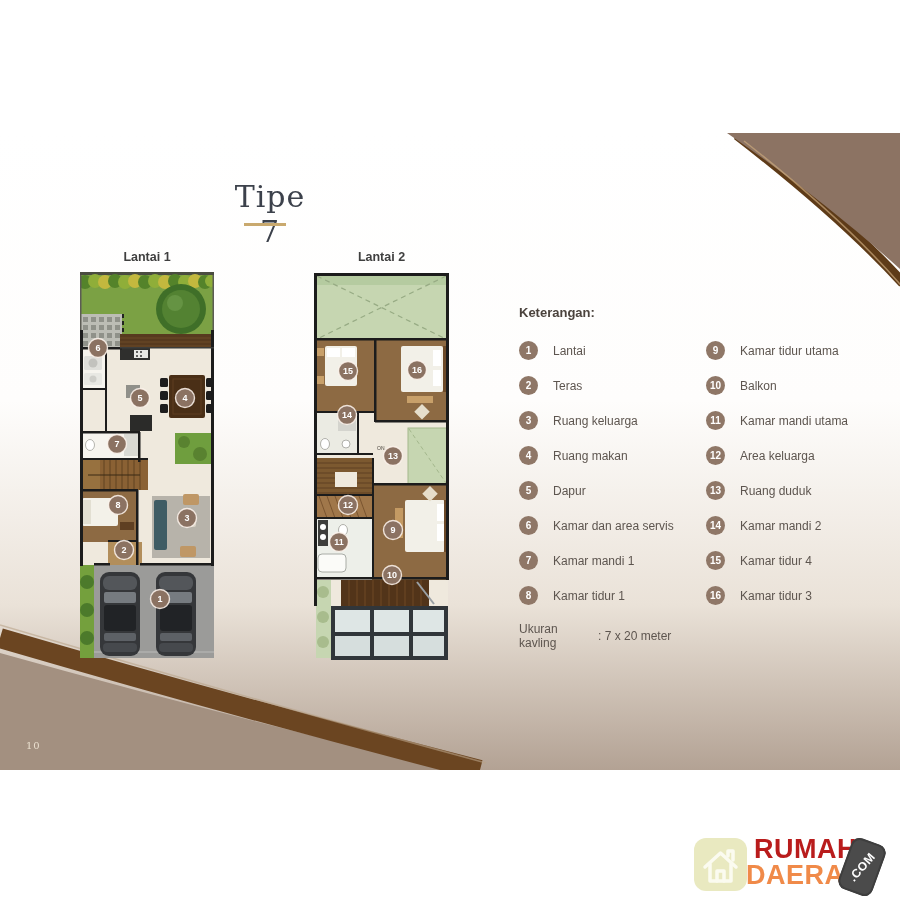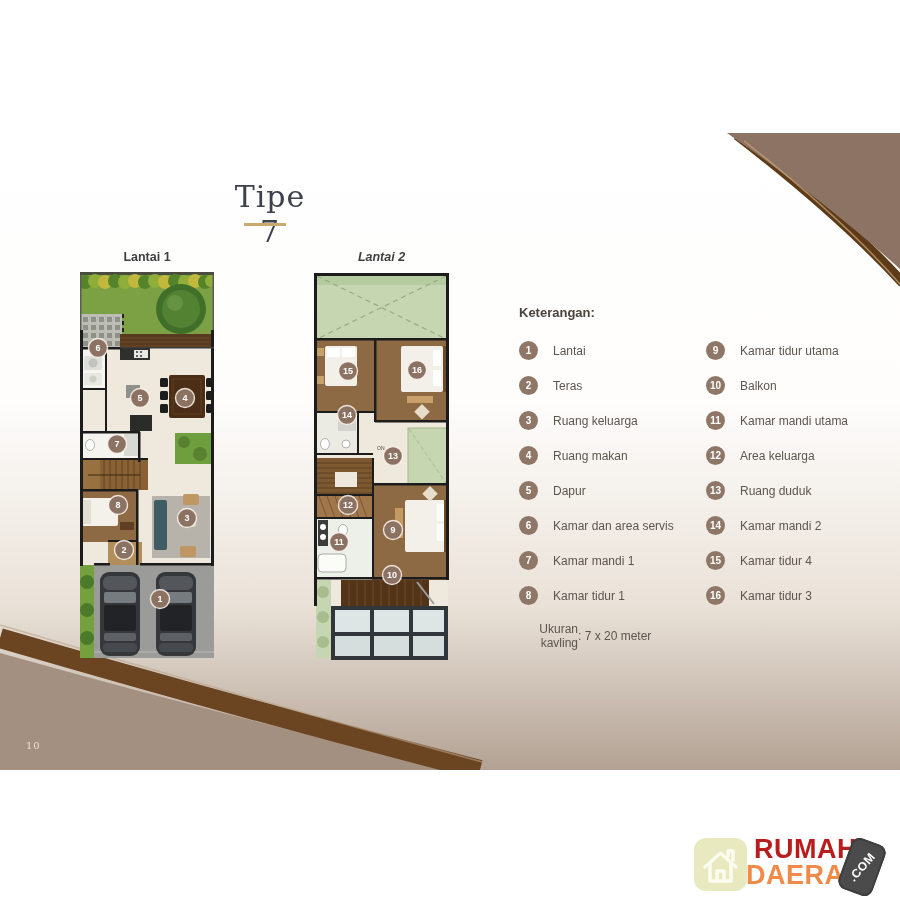--- a/index.html
+++ b/index.html
@@ -9,37 +9,37 @@
          background:linear-gradient(180deg,#ffffff 0%,#fefdfc 42%,#eae2d8 74%,#b3a294 100%);}
   .deco{position:absolute;left:0;top:0;width:900px;height:637px;pointer-events:none;}
   .page-num{position:absolute;left:26px;top:607px;font:10px "DejaVu Serif",serif;color:#e9decd;letter-spacing:1px;}
 
   .page-title{position:absolute;left:222px;top:46px;width:96px;text-align:center;
     font-family:"DejaVu Serif",serif;font-size:30px;color:#3c414b;letter-spacing:1px;}
   .title-underline{position:absolute;left:244px;top:90px;width:42px;height:2.5px;background:#c9a96e;}
 
   .plan-label{position:absolute;top:117px;font-size:12.5px;font-weight:bold;color:#3f3f3f;text-align:center;}
   .plan-label.p1{left:80px;width:134px;}
-  .plan-label.p2{left:313px;width:137px;font-style:italic;}
+  .plan-label.p2{left:313px;width:137px;}
   .plan-wrap{position:absolute;top:139px;}
   .plan-wrap.p1{left:80px;}
   .plan-wrap.p2{left:313px;}
 
   .legend{position:absolute;left:519px;top:172px;width:370px;}
   .legend-heading{font-size:13px;font-weight:bold;color:#4b433d;margin:0 0 21px 0;}
   .legend-cols{position:relative;}
   .legend-col{position:absolute;top:0;}
   .legend-col.left{left:0;width:180px;}
   .legend-col.right{left:187px;width:180px;}
   .legend-row{display:flex;align-items:center;height:19px;margin-bottom:16px;}
   .legend-badge{flex:0 0 19px;width:19px;height:19px;border-radius:50%;background:#8f7767;
     color:#fff;font-size:10px;font-weight:bold;line-height:19px;text-align:center;margin-right:15px;}
   .legend-label{font-size:12px;color:#5d554f;white-space:nowrap;}
 
-  .specs{position:absolute;left:499px;top:491px;text-align:right;}
+  .specs{position:absolute;left:519px;top:491px;}
   .spec-row{display:flex;height:24px;align-items:center;font-size:12px;color:#5d554f;}
   .spec-label{width:79px;}
 
   .marker-circle{fill:#8b7262;stroke:rgba(255,246,238,0.85);stroke-width:1.4;}
   .marker-num{fill:#fff;font-family:"Liberation Sans",sans-serif;font-size:9px;font-weight:bold;text-anchor:middle;}
 
   .logo{position:absolute;left:688px;top:832px;width:205px;height:66px;}
   .logo-icon{position:absolute;left:6px;top:6px;}
   .logo-word1{position:absolute;left:66px;top:2px;font-size:27px;font-weight:bold;color:#b91c1c;
     letter-spacing:0.5px;text-shadow:1px 1px 0 #fff;}

